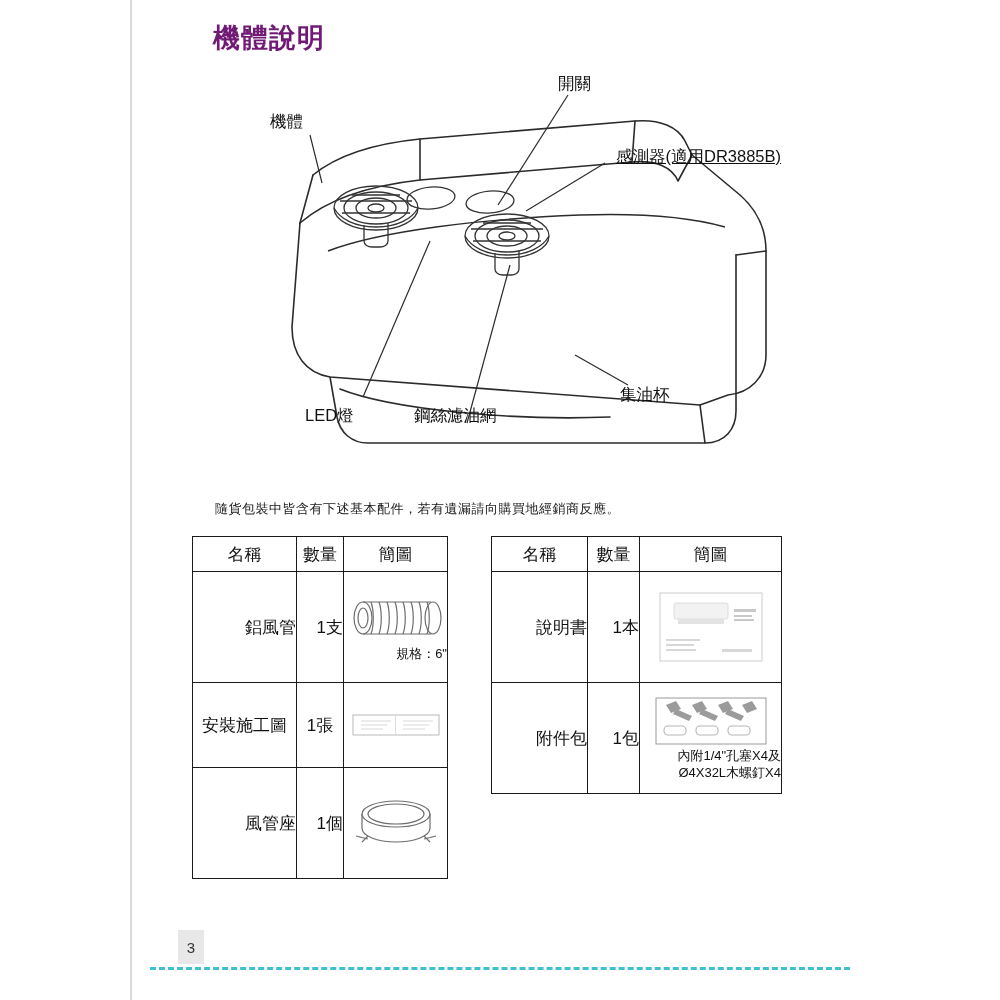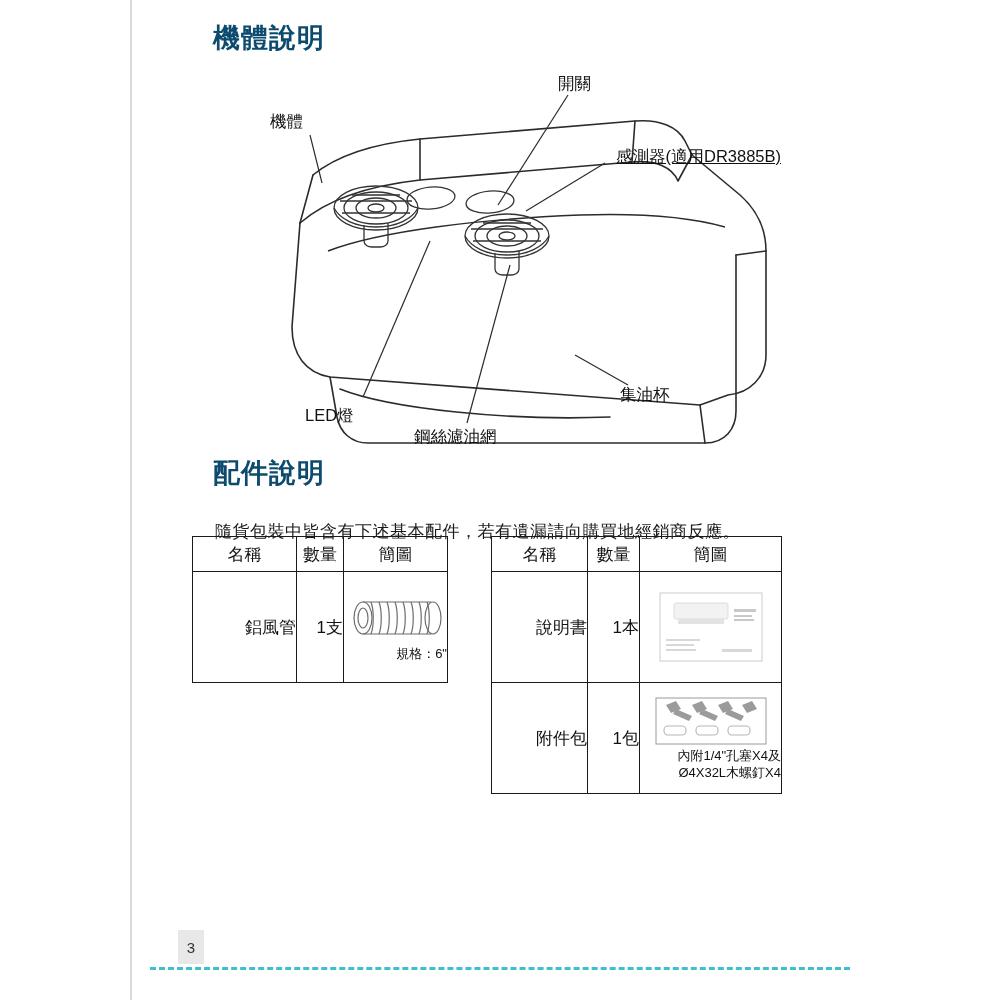--- a/index.html
+++ b/index.html
@@ -50,30 +50,30 @@
     align-items: center;
     justify-content: center;
   }
 
   h2.section-title {
     position: absolute;
     margin: 0;
     font-size: 27px;
     font-weight: bold;
     letter-spacing: 1px;
-    color: #0c4a6e;
+    color: #701a75;
   }
   #title-body { left: 213px; top: 20px; }
   #title-acc  { left: 213px; top: 455px; }
 
   .acc-intro {
     position: absolute;
     left: 215px;
-    top: 520px;
-    font-size: 17px;
+    top: 500px;
+    font-size: 13px;
     color: #1a1a1a;
     letter-spacing: 0.5px;
   }
 
   
   .diagram {
     position: absolute;
     left: 180px;
     top: 55px;
     width: 680px;
@@ -209,25 +209,24 @@
         <path d="M287,368 L330,210"></path>
 
         <path d="M448,330 L395,300"></path>
       </g>
     </svg>
 
     <span class="dlabel" style="left:378px; top:18px;">開關</span>
     <span class="dlabel" style="left:90px; top:56px;">機體</span>
     <span class="dlabel" style="left:436px; top:91px;text-decoration:underline;">感測器(適用DR3885B)</span>
     <span class="dlabel" style="left:125px; top:350px;">LED燈</span>
-    <span class="dlabel" style="left:234px; top:371px;">鋼絲濾油網</span>
+    <span class="dlabel" style="left:234px; top:350px;">鋼絲濾油網</span>
     <span class="dlabel" style="left:440px; top:329px;">集油杯</span>
   </div>
 
-  <h2 class="section-title" id="title-acc">配件說明</h2>
   <div class="acc-intro">隨貨包裝中皆含有下述基本配件，若有遺漏請向購買地經銷商反應。</div>
 
   <table class="tbl" id="table-left">
     <colgroup>
         <col class="c1">
         <col class="c2">
         <col class="c3">
       </colgroup>
     <thead>
       <tr>
@@ -257,20 +256,55 @@
                   <path d="M72,11 C75,19 75,35 72,43"></path>
                   <path d="M80,11 C83,19 83,35 80,43"></path>
                 </g>
                 <ellipse cx="86" cy="27" rx="8" ry="16"></ellipse>
               </g>
             </svg>
           </div>
           <span class="cap">規格：6"</span>
         </td>
       </tr>
+      <tr class="row-mid">
+        <td>安裝施工圖</td>
+        <td>1張</td>
+        <td class="cell-img">
+          <div class="imgwrap">
+            <svg width="98" height="40" viewBox="0 0 98 40">
+              <rect x="6" y="10" width="86" height="20" fill="#ffffff" stroke="#b9b9b9" stroke-width="1"></rect>
+              <g stroke="#cfcfcf" stroke-width="0.8">
+                <path d="M14,16 L44,16 M14,20 L40,20 M14,24 L36,24"></path>
+                <path d="M56,16 L86,16 M56,20 L82,20 M56,24 L78,24"></path>
+              </g>
+              <rect x="48" y="10" width="1" height="20" fill="#ddd"></rect>
+            </svg>
+          </div>
+          <span class="cap"></span>
+        </td>
+      </tr>
+      <tr class="row-tall">
+        <td>風管座</td>
+        <td>1個</td>
+        <td class="cell-img">
+          <div class="imgwrap">
+            <svg width="92" height="62" viewBox="0 0 92 62">
+              <g fill="none" stroke="#6d6d6d" stroke-width="1.2">
+                <ellipse cx="46" cy="22" rx="34" ry="13"></ellipse>
+                <ellipse cx="46" cy="22" rx="28" ry="10"></ellipse>
+                <path d="M12,22 L12,36 C12,44 27,50 46,50 C65,50 80,44 80,36 L80,22"></path>
+                <path d="M18,44 L12,50 M74,44 L80,50"></path>
+                <path d="M6,44 L18,47 M74,47 L86,44"></path>
+              </g>
+            </svg>
+          </div>
+          <span class="cap"></span>
+        </td>
+      </tr>
     </tbody>
   </table>
 
   <table class="tbl" id="table-right">
     <colgroup>
         <col class="c1">
         <col class="c2">
         <col class="c3">
       </colgroup>
     <thead>

